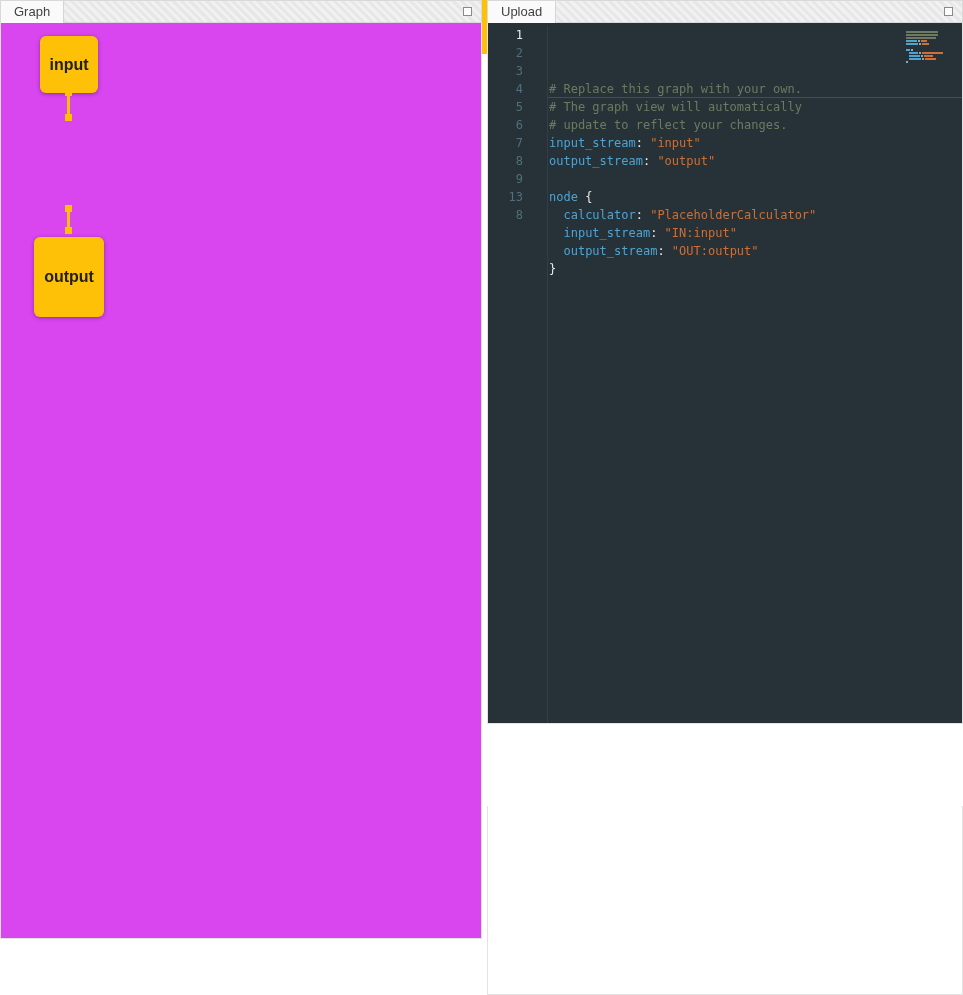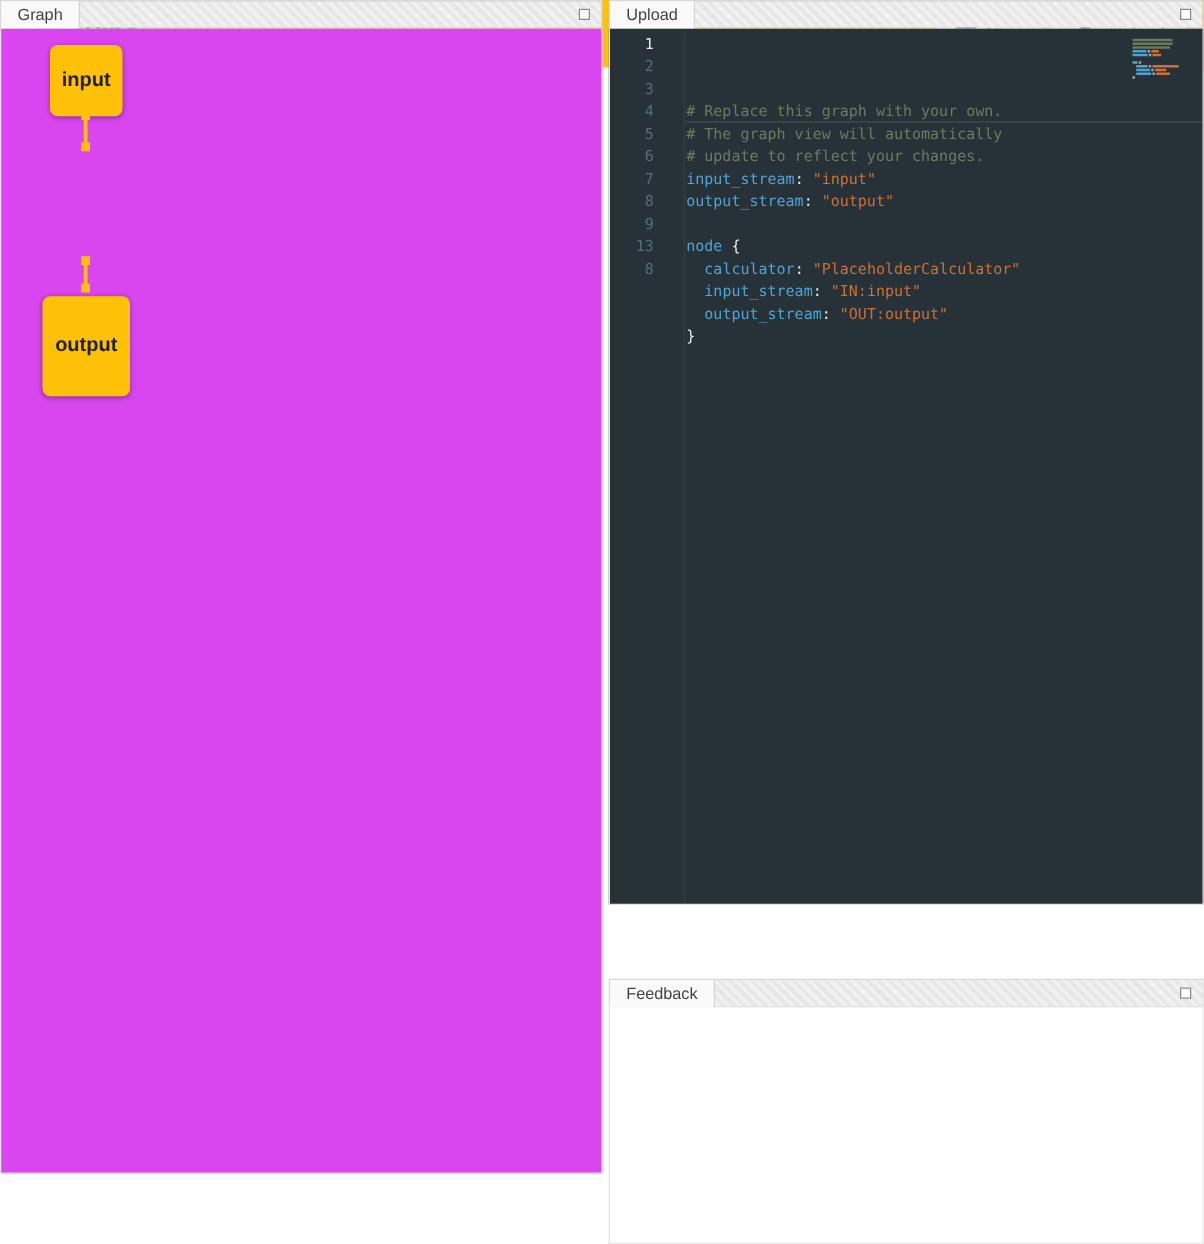--- a/index.html
+++ b/index.html
@@ -212,18 +212,14 @@
         <div class="gutter-line">13</div>
         <div class="gutter-line">8</div>
       </div>
     <div class="code">
       <div class="minimap"><div class="mm-line"><span class="mmc-comment" style="width: 32px;"></span></div><div class="mm-line"><span class="mmc-comment" style="width: 32px;"></span></div><div class="mm-line"><span class="mmc-comment" style="width: 30px;"></span></div><div class="mm-line"><span class="mmc-key" style="width: 11px;"></span><span class="mmc-punct" style="width: 2px;"></span><span class="mmc-string" style="width: 6px;"></span></div><div class="mm-line"><span class="mmc-key" style="width: 12px;"></span><span class="mmc-punct" style="width: 2px;"></span><span class="mmc-string" style="width: 7px;"></span></div><div class="mm-line"></div><div class="mm-line"><span class="mmc-key" style="width: 4px;"></span><span class="mmc-punct" style="width: 2px;"></span></div><div class="mm-line"><span class="mmc-blank" style="width: 2px;"></span><span class="mmc-key" style="width: 9px;"></span><span class="mmc-punct" style="width: 2px;"></span><span class="mmc-string" style="width: 21px;"></span></div><div class="mm-line"><span class="mmc-blank" style="width: 2px;"></span><span class="mmc-key" style="width: 11px;"></span><span class="mmc-punct" style="width: 2px;"></span><span class="mmc-string" style="width: 9px;"></span></div><div class="mm-line"><span class="mmc-blank" style="width: 2px;"></span><span class="mmc-key" style="width: 12px;"></span><span class="mmc-punct" style="width: 2px;"></span><span class="mmc-string" style="width: 11px;"></span></div><div class="mm-line"><span class="mmc-punct" style="width: 2px;"></span></div></div>
     <div class="code-line active"><span class="tok-comment"># Replace this graph with your own.</span></div><div class="code-line"><span class="tok-comment"># The graph view will automatically</span></div><div class="code-line"><span class="tok-comment"># update to reflect your changes.</span></div><div class="code-line"><span class="tok-key">input_stream</span><span class="tok-punct">: </span><span class="tok-string">"input"</span></div><div class="code-line"><span class="tok-key">output_stream</span><span class="tok-punct">: </span><span class="tok-string">"output"</span></div><div class="code-line">&nbsp;</div><div class="code-line"><span class="tok-key">node</span><span class="tok-punct"> {</span></div><div class="code-line"><span class="tok-punct">  </span><span class="tok-key">calculator</span><span class="tok-punct">: </span><span class="tok-string">"PlaceholderCalculator"</span></div><div class="code-line"><span class="tok-punct">  </span><span class="tok-key">input_stream</span><span class="tok-punct">: </span><span class="tok-string">"IN:input"</span></div><div class="code-line"><span class="tok-punct">  </span><span class="tok-key">output_stream</span><span class="tok-punct">: </span><span class="tok-string">"OUT:output"</span></div><div class="code-line"><span class="tok-punct">}</span></div></div>
   </div>
 </section>
 
 <section class="panel feedback-panel">
-  <div class="tabstrip">
-    <div class="tab">Feedback</div>
-    <span class="maximize"></span>
-  </div>
   <div class="panel-body feedback-body"></div>
 </section>
 
 </body></html>

